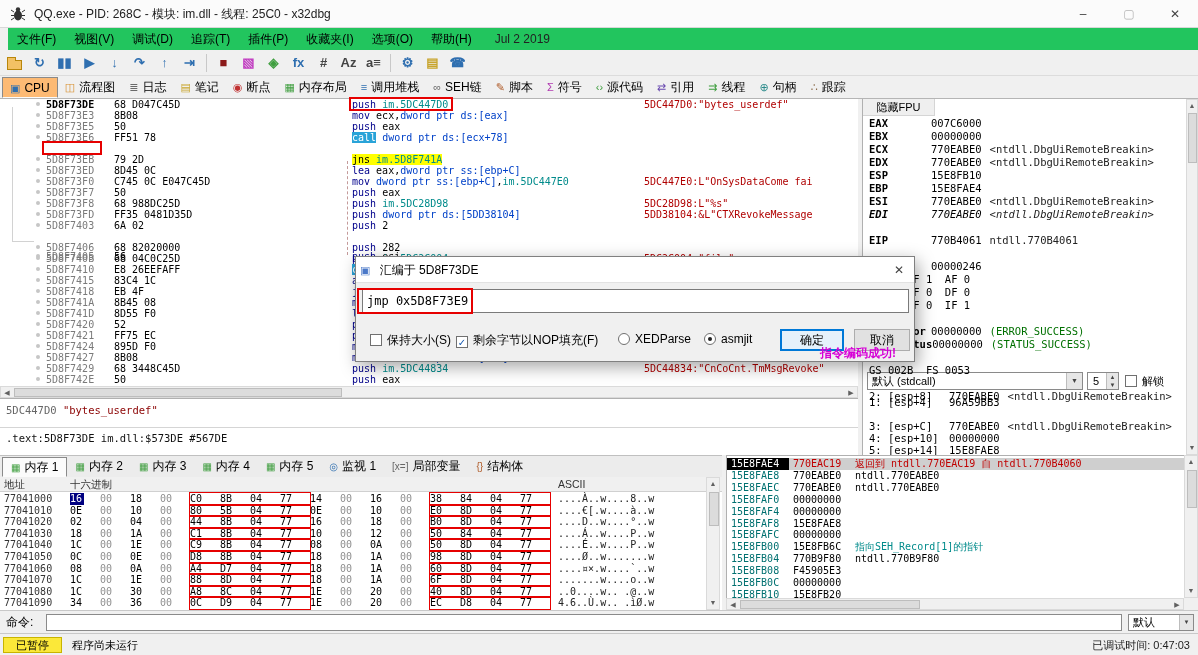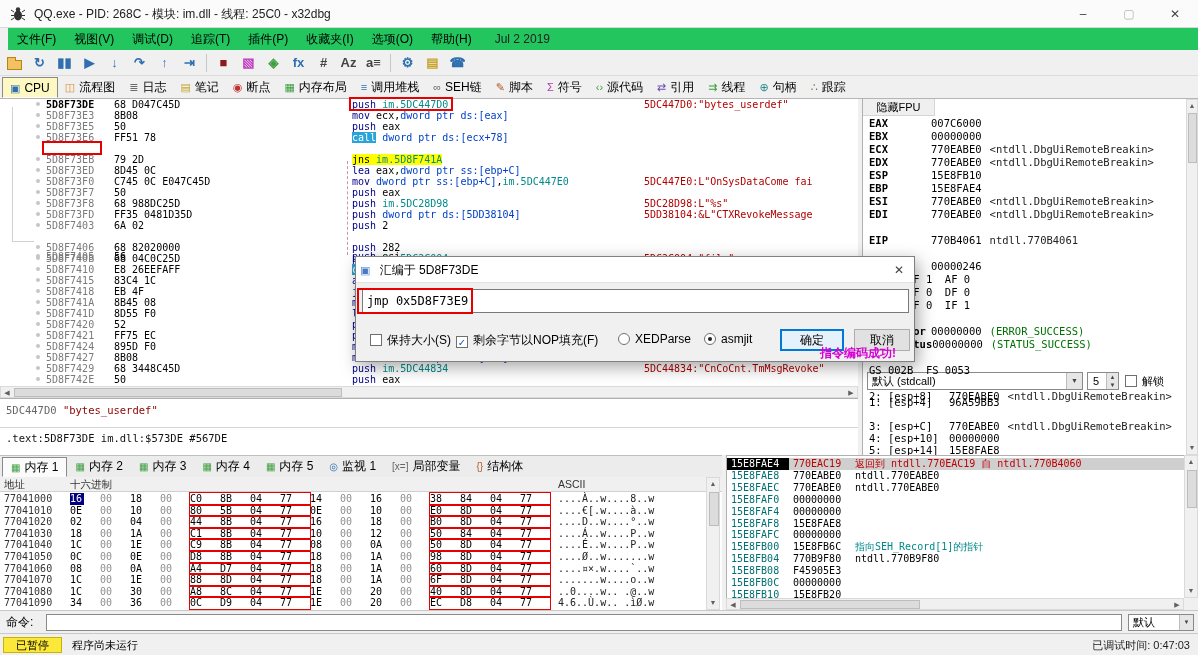--- a/index.html
+++ b/index.html
@@ -18,21 +18,21 @@
   
   #toolbar{position:absolute;left:0;top:50px;width:1198px;height:26px;background:#f0f0f0;border-bottom:1px solid #dcdcdc;padding-left:2px;white-space:nowrap}
   .tbtn{display:inline-block;width:25px;height:22px;margin:2px 0;text-align:center;line-height:22px;font-size:13px;vertical-align:top}
   .tsep{display:inline-block;width:1px;height:18px;background:#c8c8c8;margin:4px 4px;vertical-align:top}
   .tglyph{font-weight:bold}
   .ico-folder{display:inline-block;width:15px;height:10px;background:#f2c164;border:1px solid #b8860b;position:relative;margin-top:8px}
   .ico-folder::before{content:"";position:absolute;left:-1px;top:-4px;width:7px;height:3px;background:#f2c164;border:1px solid #b8860b;border-bottom:none}
   
   #tabbar{position:absolute;left:0;top:76px;width:1198px;height:23px;background:#f0f0f0;border-bottom:1px solid #b5b5b5;white-space:nowrap;padding-left:2px}
   .tab{display:inline-block;height:21px;margin-top:1px;padding:0 7px;font-size:12px;line-height:20px;vertical-align:top}
-  .tab.active{background:#fef9c3;border:1px solid #8a8a8a;border-bottom:1px solid #fbfbfb}
+  .tab.active{background:#fdba74;border:1px solid #8a8a8a;border-bottom:1px solid #fbfbfb}
   .ticon{font-size:11px;margin-right:4px}
   
   #disasm{position:absolute;left:0;top:99px;width:858px;height:299px;background:#fff;overflow:hidden;font-family:"DejaVu Sans Mono",monospace;font-size:10px}
   .drow{position:absolute;left:0;width:100%;height:11px;line-height:11px;white-space:pre}
   .d-dot{position:absolute;left:36px;top:3px;width:4px;height:4px;border-radius:50%;background:#c6c6c6}
   .d-addr{position:absolute;left:46px;top:0;color:#7a7a7a}
   .d-addr.sel{color:#000;font-weight:bold}
   .d-bytes{position:absolute;left:114px;top:0;color:#000}
   .d-instr{position:absolute;left:352px;top:0}
   .d-com{position:absolute;left:644px;top:0;color:#b00000}
@@ -213,21 +213,21 @@
     </div>
     <label id="conv-unlock"><span class="cbox"></span><span>解锁</span></label>
   </div>
 <div class="reg-row" style="top: 18px;"><span class="rname">EAX</span><span class="rval">007C6000</span></div>
     <div class="reg-row" style="top: 31px;"><span class="rname">EBX</span><span class="rval">00000000</span></div>
     <div class="reg-row" style="top: 44px;"><span class="rname">ECX</span><span class="rval">770EABE0</span><span class="rextra">&lt;ntdll.DbgUiRemoteBreakin&gt;</span></div>
     <div class="reg-row" style="top: 57px;"><span class="rname">EDX</span><span class="rval">770EABE0</span><span class="rextra">&lt;ntdll.DbgUiRemoteBreakin&gt;</span></div>
     <div class="reg-row" style="top: 70px;"><span class="rname">ESP</span><span class="rval">15E8FB10</span></div>
     <div class="reg-row" style="top: 83px;"><span class="rname">EBP</span><span class="rval">15E8FAE4</span></div>
     <div class="reg-row" style="top: 96px;"><span class="rname">ESI</span><span class="rval">770EABE0</span><span class="rextra">&lt;ntdll.DbgUiRemoteBreakin&gt;</span></div>
-    <div class="reg-row" style="top: 109px;"><span class="rname">EDI</span><span class="rval">770EABE0</span><span class="rextra">&lt;ntdll.DbgUiRemoteBreakin&gt;</span></div>
+    <div class="reg-row" style="top: 109px; font-style: italic;"><span class="rname">EDI</span><span class="rval">770EABE0</span><span class="rextra">&lt;ntdll.DbgUiRemoteBreakin&gt;</span></div>
     <div class="reg-row" style="top: 135px;"><span class="rname">EIP</span><span class="rval">770B4061</span><span class="rextra">ntdll.770B4061</span></div>
     <div class="reg-row" style="top: 161px;"><span class="rname">EFLAGS</span><span class="rval">00000246</span></div>
     <div class="reg-row" style="top: 174px;"><span class="flags">ZF 1  PF 1  AF 0</span></div>
     <div class="reg-row" style="top: 187px;"><span class="flags">OF 0  SF 0  DF 0</span></div>
     <div class="reg-row" style="top: 200px;"><span class="flags">CF 0  TF 0  IF 1</span></div>
     <div class="reg-row" style="top: 226px;"><span class="rname">LastError</span><span class="rval">00000000</span><span class="rextra ok">(ERROR_SUCCESS)</span></div>
     <div class="reg-row" style="top: 239px;"><span class="rname">LastStatus</span><span class="rval">00000000</span><span class="rextra ok">(STATUS_SUCCESS)</span></div>
     <div class="reg-row" style="top: 265px;"><span class="flags">GS 002B  FS 0053</span></div>
     <div class="reg-row" style="top: 297px;"><span class="alabel">1: [esp+4]</span><span class="aval">96A59BB3</span></div>
     <div class="reg-row" style="top: 291px;"><span class="alabel">2: [esp+8]</span><span class="aval">770EABE0</span><span class="aextra">&lt;ntdll.DbgUiRemoteBreakin&gt;</span></div>

